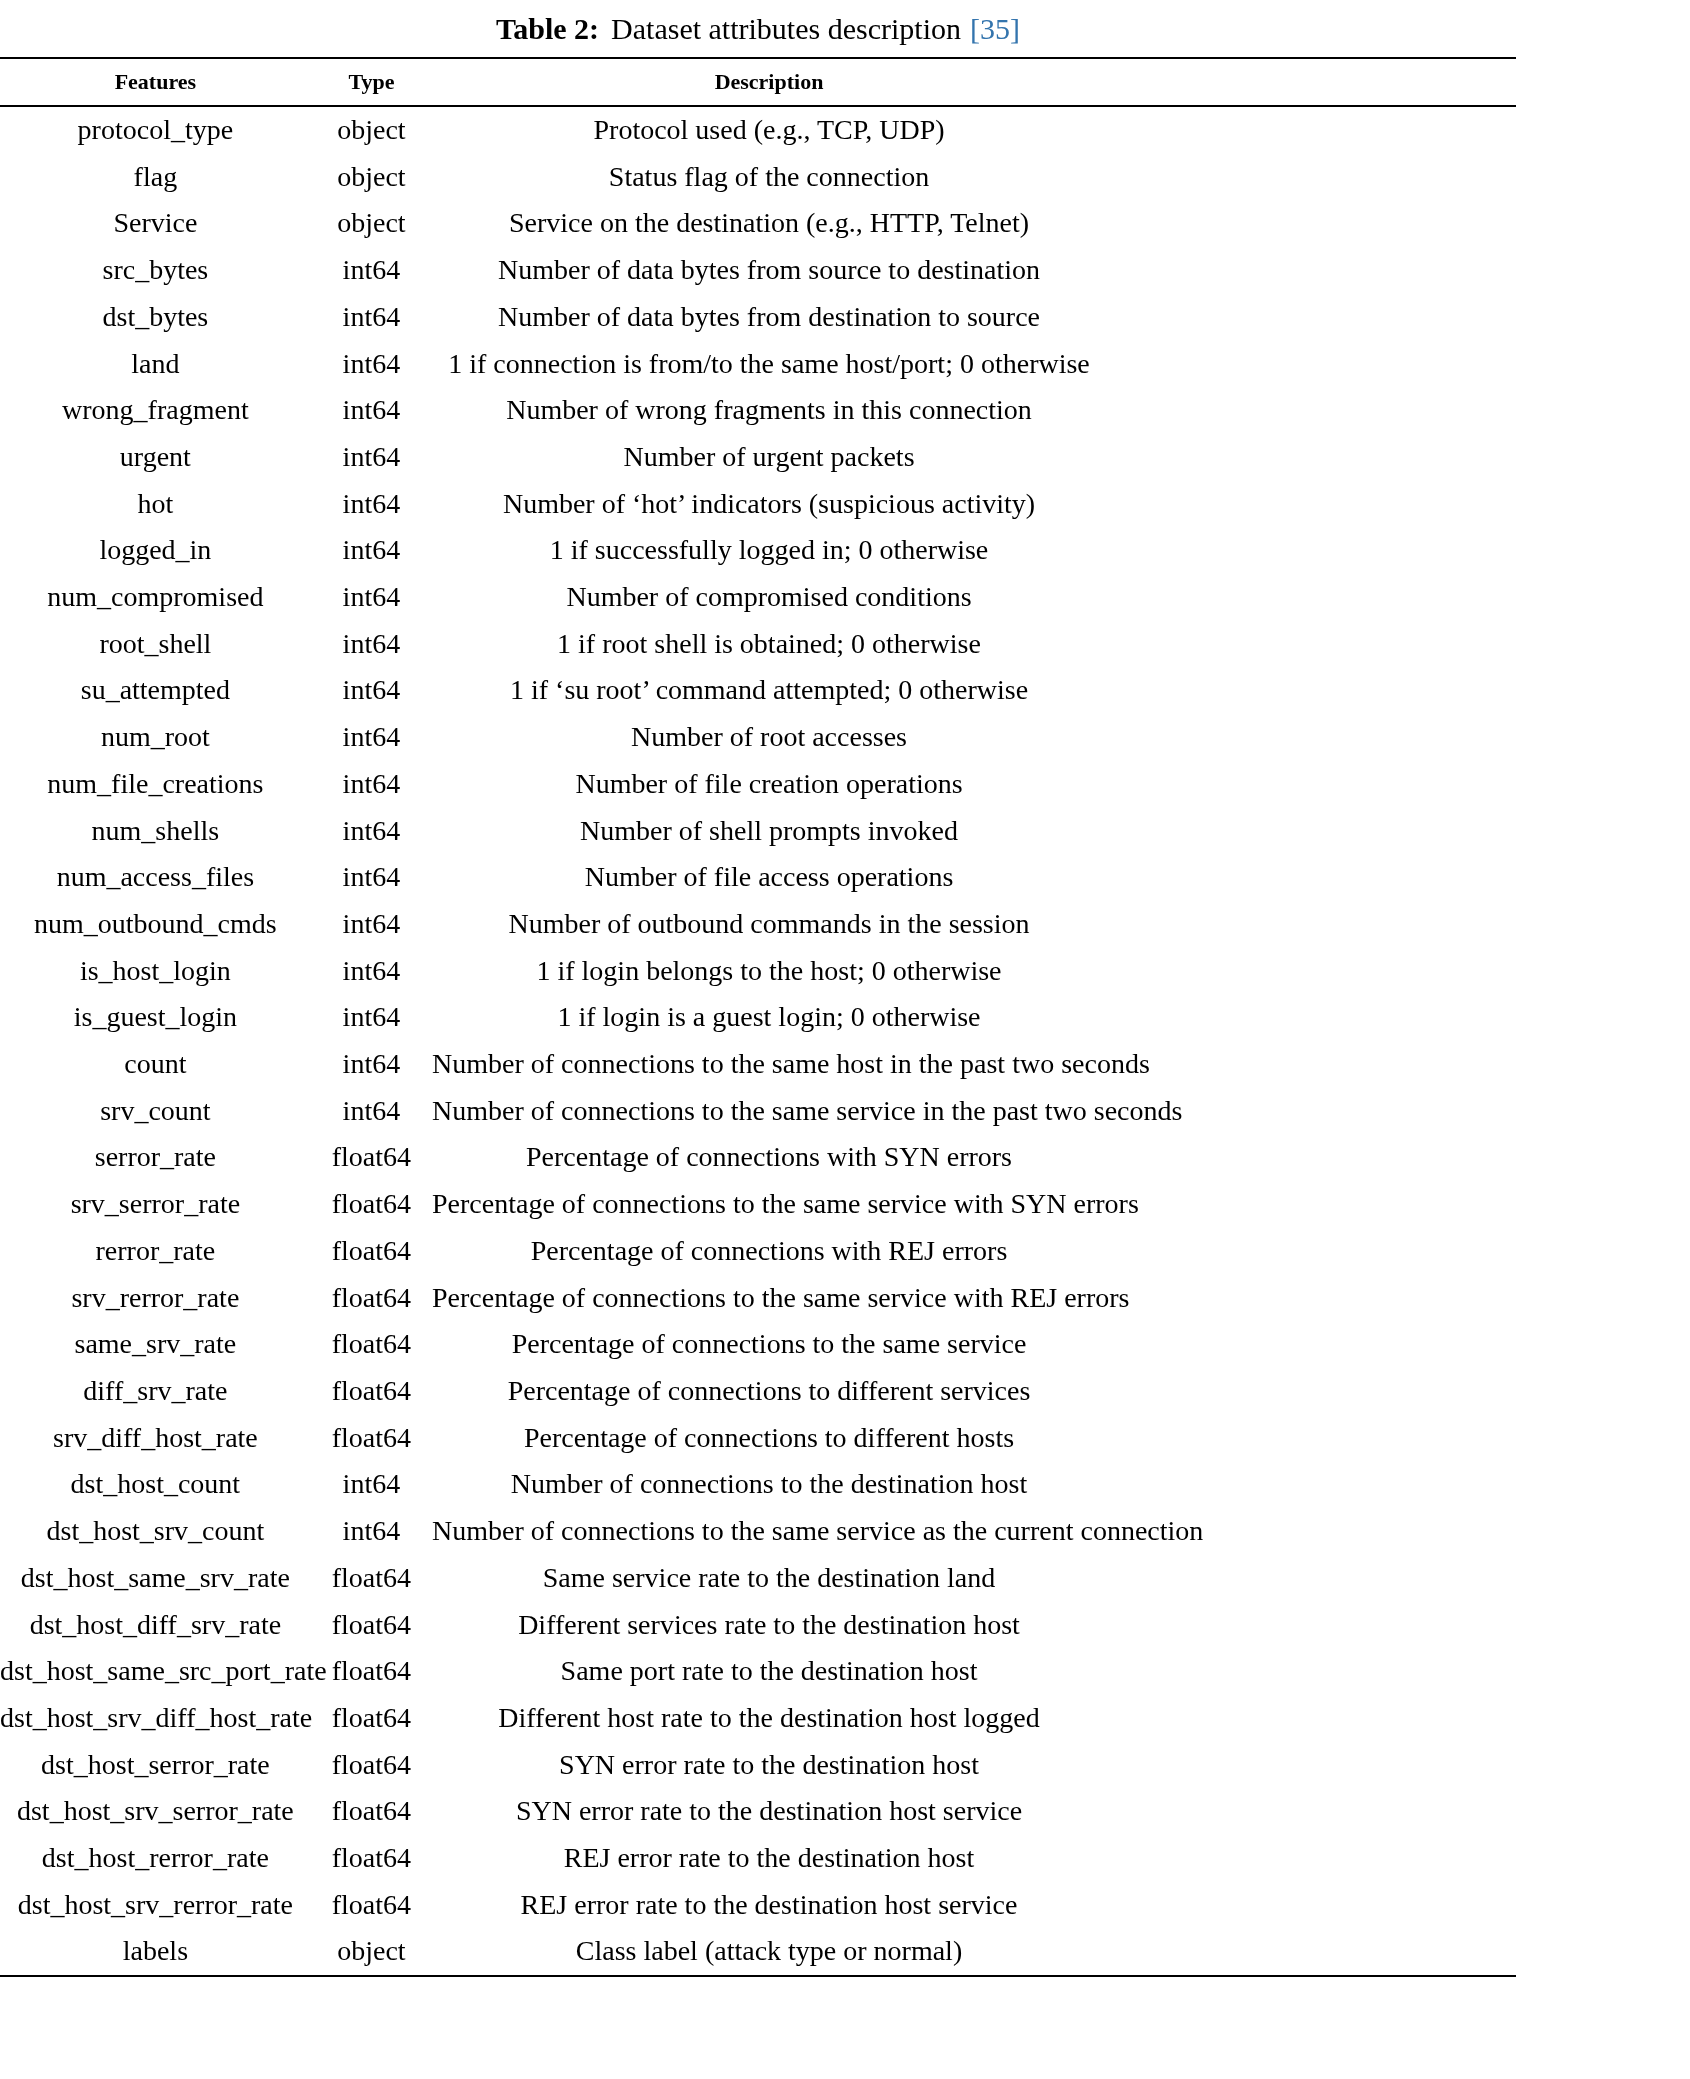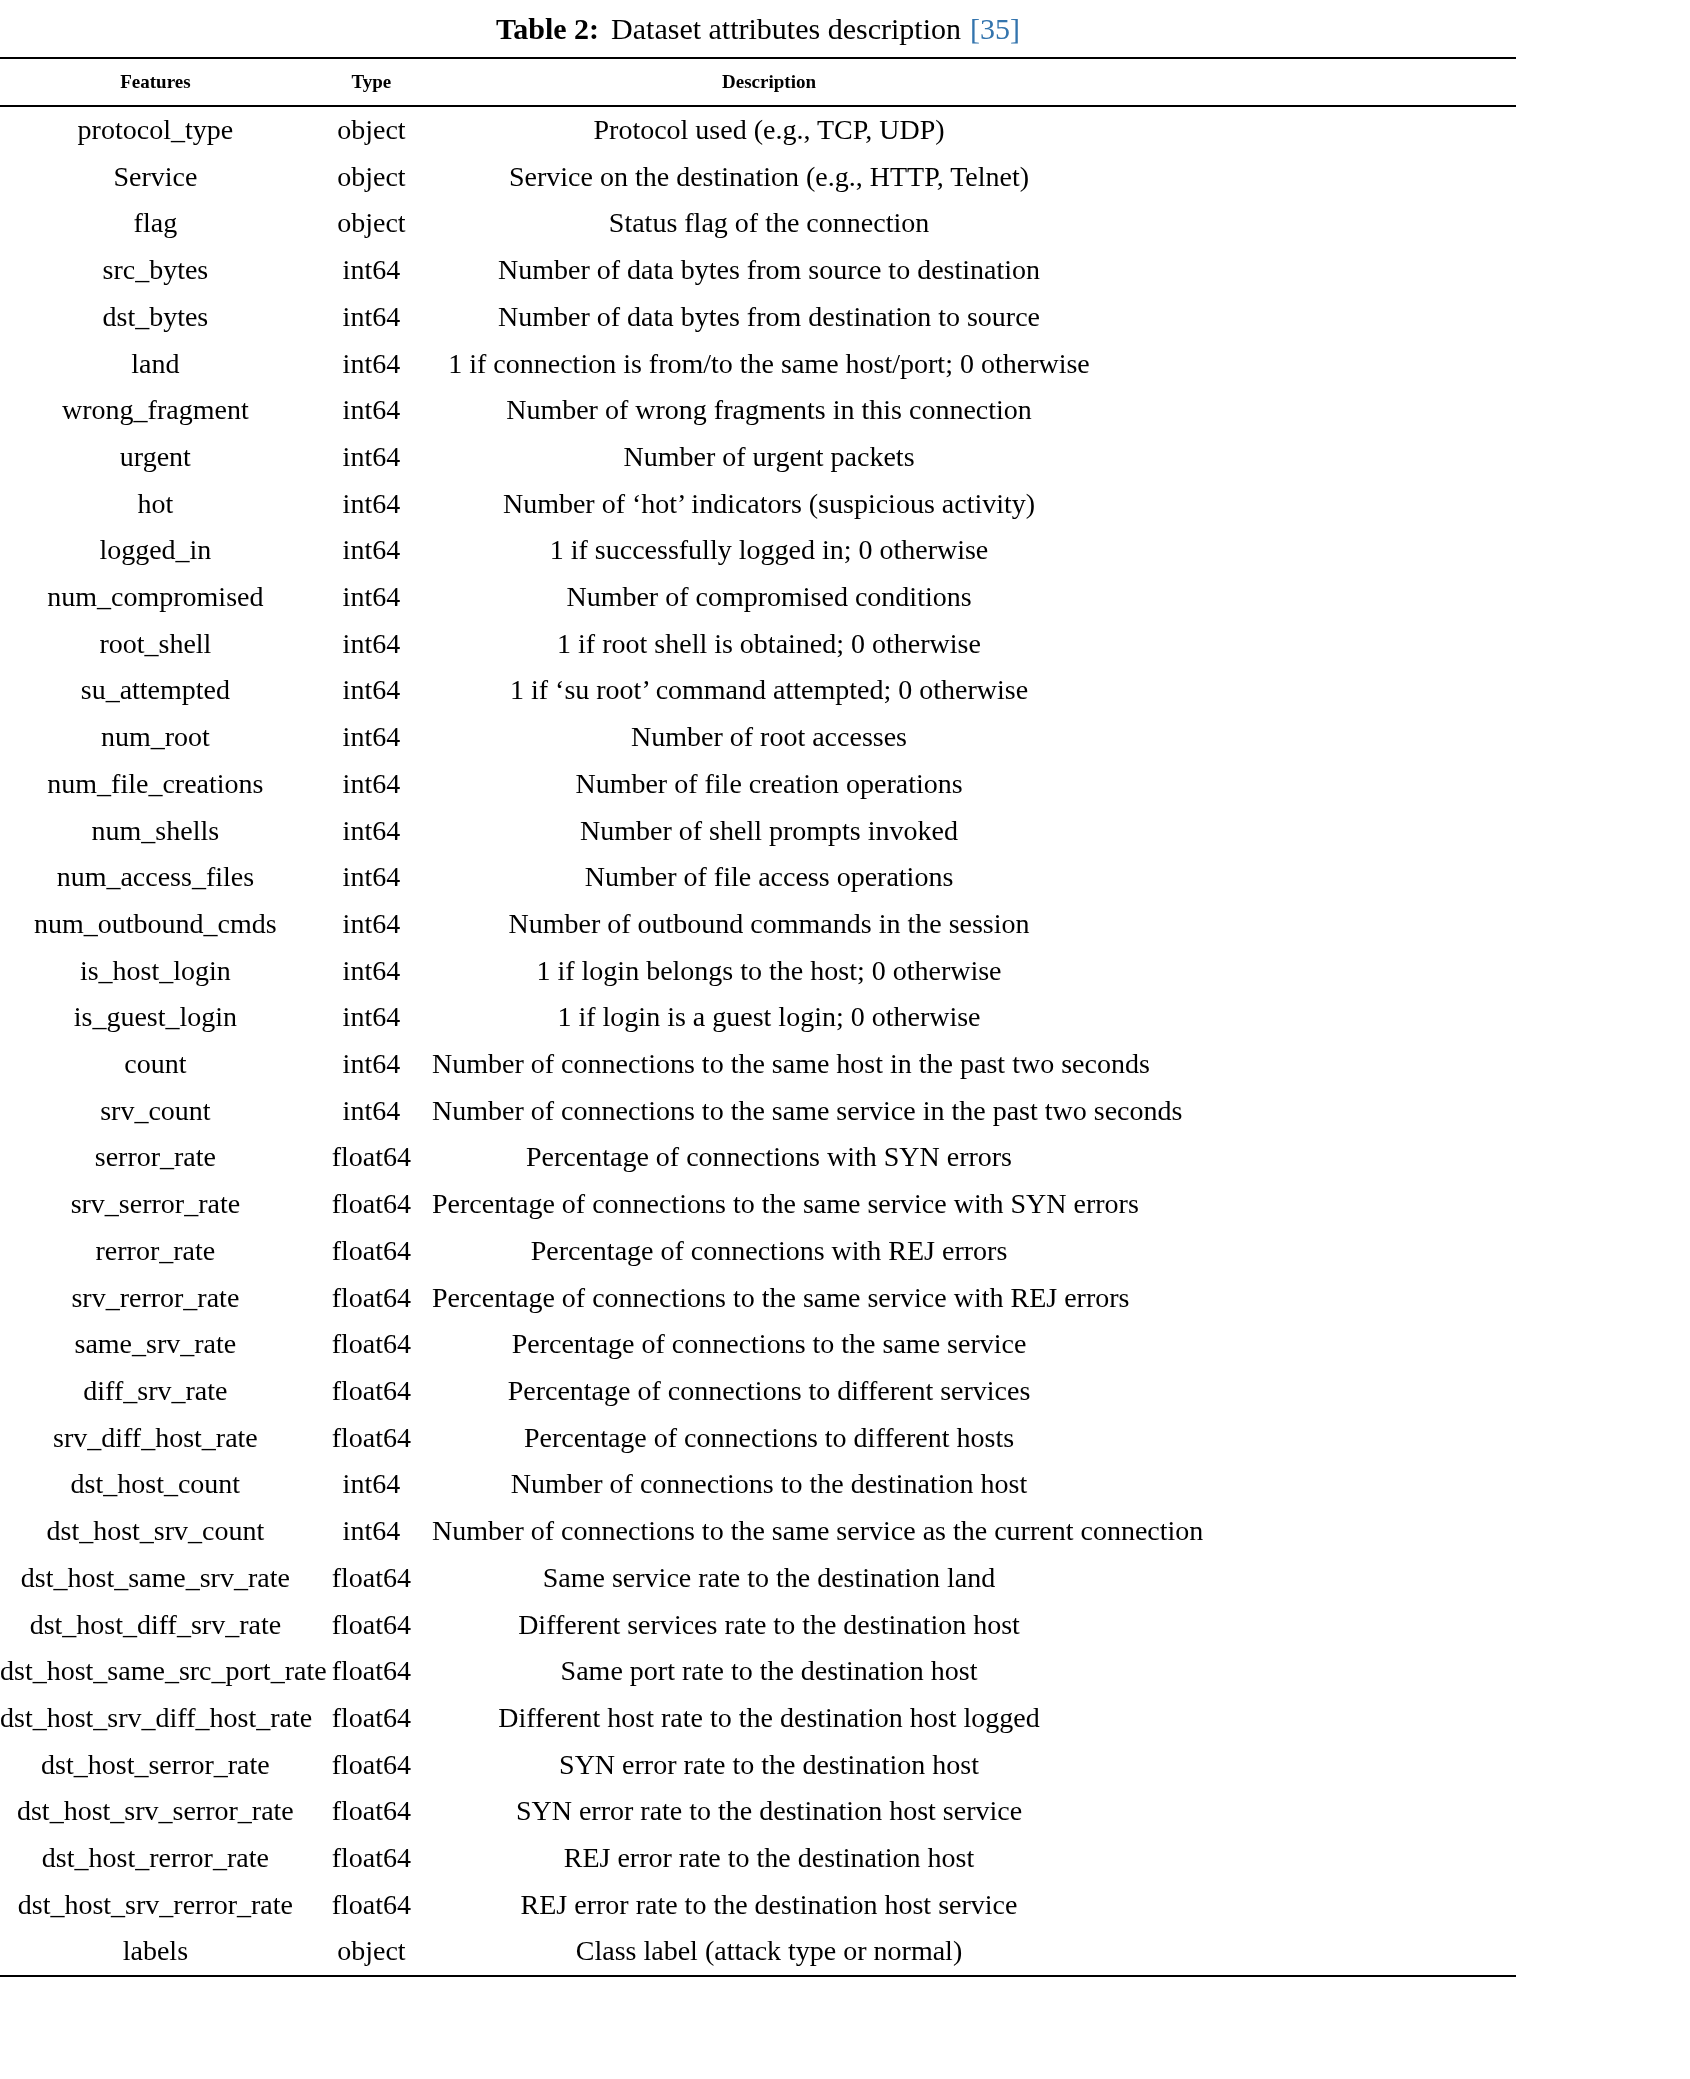--- a/index.html
+++ b/index.html
@@ -40,21 +40,21 @@
     border-collapse: collapse;
     border-top: 2.5px solid #000;
     border-bottom: 2.5px solid #000;
     table-layout: fixed;
   }
   col.c-feature { width: 20.5%; }
   col.c-type    { width: 8%; }
   col.c-desc    { width: 71.5%; }
   thead th {
     font-weight: bold;
-    font-size: 19px;
+    font-size: 22px;
     line-height: 36px;
     padding: 5px 0;
     text-align: center;
     border-bottom: 2px solid #000;
     white-space: nowrap;
   }
   tbody td {
     font-size: 28px;
     line-height: 32.7px;
     padding: 7px 0;
@@ -87,28 +87,28 @@
         <th class="desc">Description</th>
       </tr>
     </thead>
     <tbody>
         <tr>
           <td>protocol_type</td>
           <td>object</td>
           <td class="desc">Protocol used (e.g., TCP, UDP)</td>
         </tr>
         <tr>
+          <td>flag</td>
+          <td>object</td>
+          <td class="desc">Status flag of the connection</td>
+        </tr>
+        <tr>
           <td>Service</td>
           <td>object</td>
           <td class="desc">Service on the destination (e.g., HTTP, Telnet)</td>
-        </tr>
-        <tr>
-          <td>flag</td>
-          <td>object</td>
-          <td class="desc">Status flag of the connection</td>
         </tr>
         <tr>
           <td>src_bytes</td>
           <td>int64</td>
           <td class="desc">Number of data bytes from source to destination</td>
         </tr>
         <tr>
           <td>dst_bytes</td>
           <td>int64</td>
           <td class="desc">Number of data bytes from destination to source</td>

